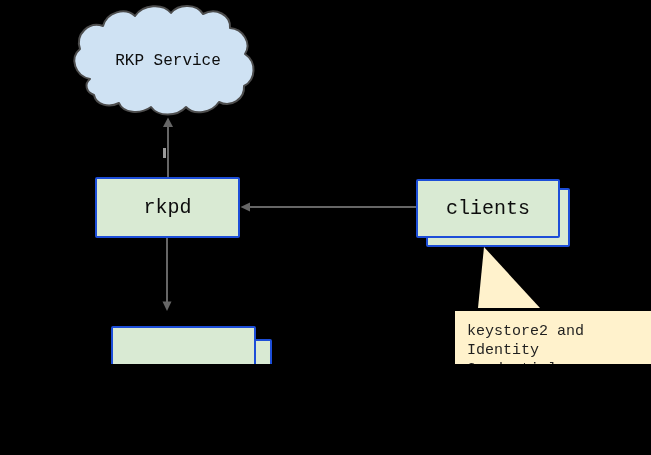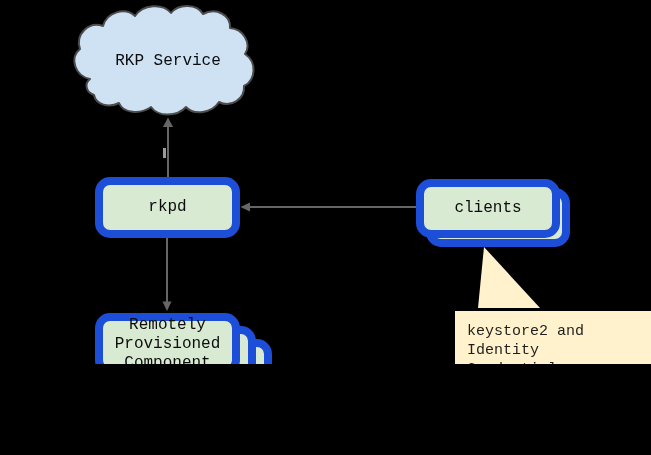--- a/index.html
+++ b/index.html
@@ -3,23 +3,23 @@
 <meta charset="utf-8">
 <style>
   html,body{margin:0;padding:0;background:#000;}
   .stage{
     position:relative;width:651px;height:364px;background:#000;overflow:hidden;
     font-family:Liberation Mono, monospace;color:#111;margin-left:28px;
   }
   .stage svg{position:absolute;left:0;top:0;}
   .node{
     position:absolute;box-sizing:border-box;
-    background:#d9ead3;border:8px solid #1d4ed8;border-radius:15px;
+    background:#d9ead3;border:2px solid #1d4ed8;border-radius:2px;
     display:flex;align-items:center;justify-content:center;text-align:center;
-    font-size:16px;line-height:19px;color:#0d0d0d;
+    font-size:20px;line-height:19px;color:#0d0d0d;
   }
   .node .inner{width:115px;}
   .cloud-label{
     position:absolute;left:45px;top:52px;width:190px;text-align:center;
     font-size:16px;color:#0d0d0d;
   }
   .callout{
     position:absolute;left:427px;top:311px;width:198px;height:74px;
     box-sizing:border-box;background:#fff2cc;padding:11px 0 0 12px;
     font-size:15px;line-height:19px;color:#1f1f1f;
@@ -68,21 +68,18 @@
     <span>rkpd</span>
   </div>
 
   <div class="node" style="left:398px;top:188px;width:144px;height:59px;"></div>
   <div class="node" style="left:388px;top:179px;width:144px;height:59px;">
     <span>clients</span>
   </div>
 
   <div class="node" style="left:99px;top:339px;width:145px;height:62px;"></div>
   <div class="node" style="left:83px;top:326px;width:145px;height:62px;"></div>
-  <div class="node" style="left:67px;top:313px;width:145px;height:62px;">
-    <span class="inner">Remotely Provisioned Component</span>
-  </div>
 
   <div class="callout">
     <div class="inner">keystore2 and Identity Credentials are now clients of rkpd</div>
   </div>
 
 </div>
 
 </body></html>

